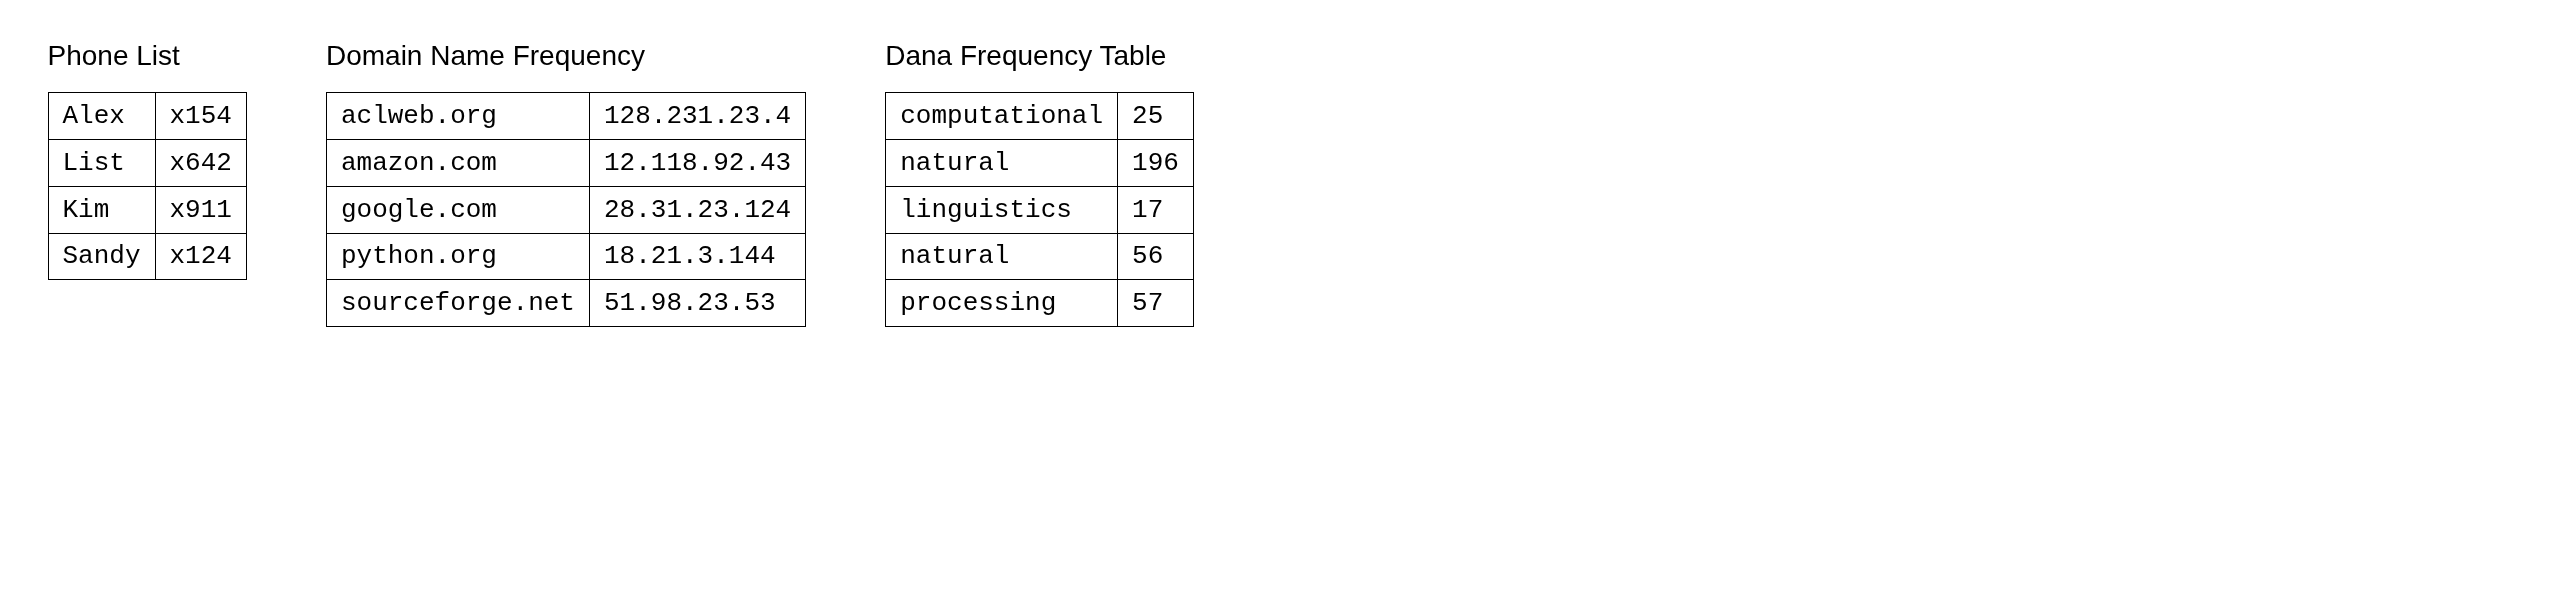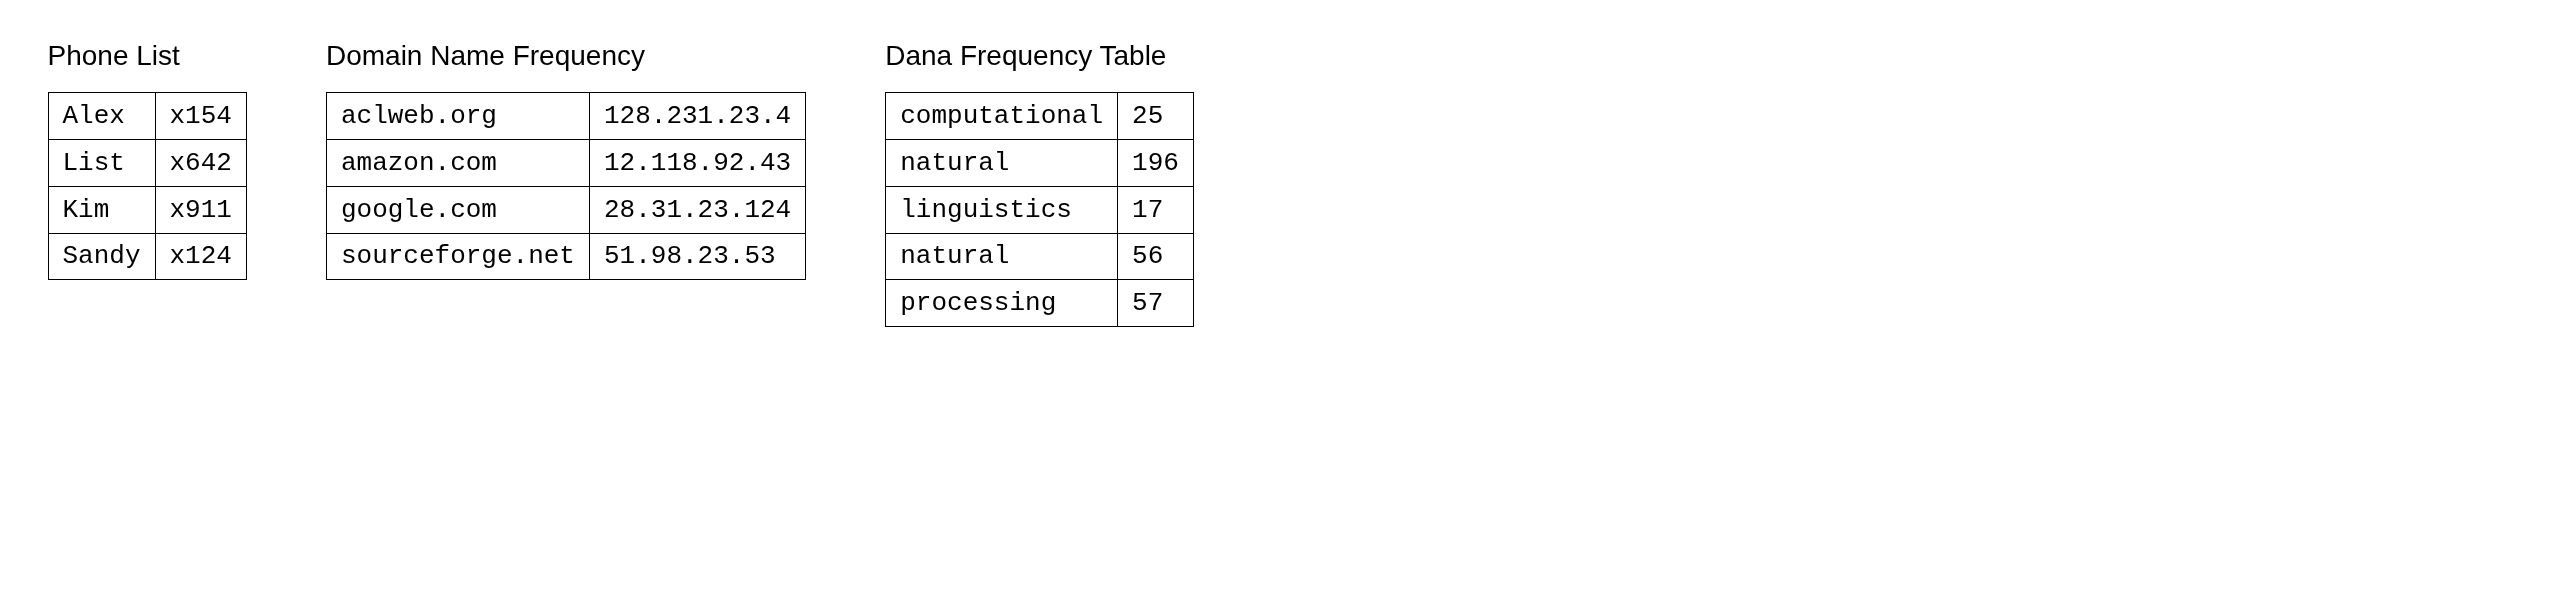--- a/index.html
+++ b/index.html
@@ -83,20 +83,24 @@
     </tr>
         <tr>
       <td>amazon.com</td>
       <td>12.118.92.43</td>
     </tr>
         <tr>
       <td>google.com</td>
       <td>28.31.23.124</td>
     </tr>
         <tr>
+      <td>python.org</td>
+      <td>18.21.3.144</td>
+    </tr>
+        <tr>
       <td>sourceforge.net</td>
       <td>51.98.23.53</td>
     </tr>
       </tbody>
   </table>
 </div>
 
 <div class="table-section">
   <span class="section-title">Dana Frequency Table</span>
   <table>

